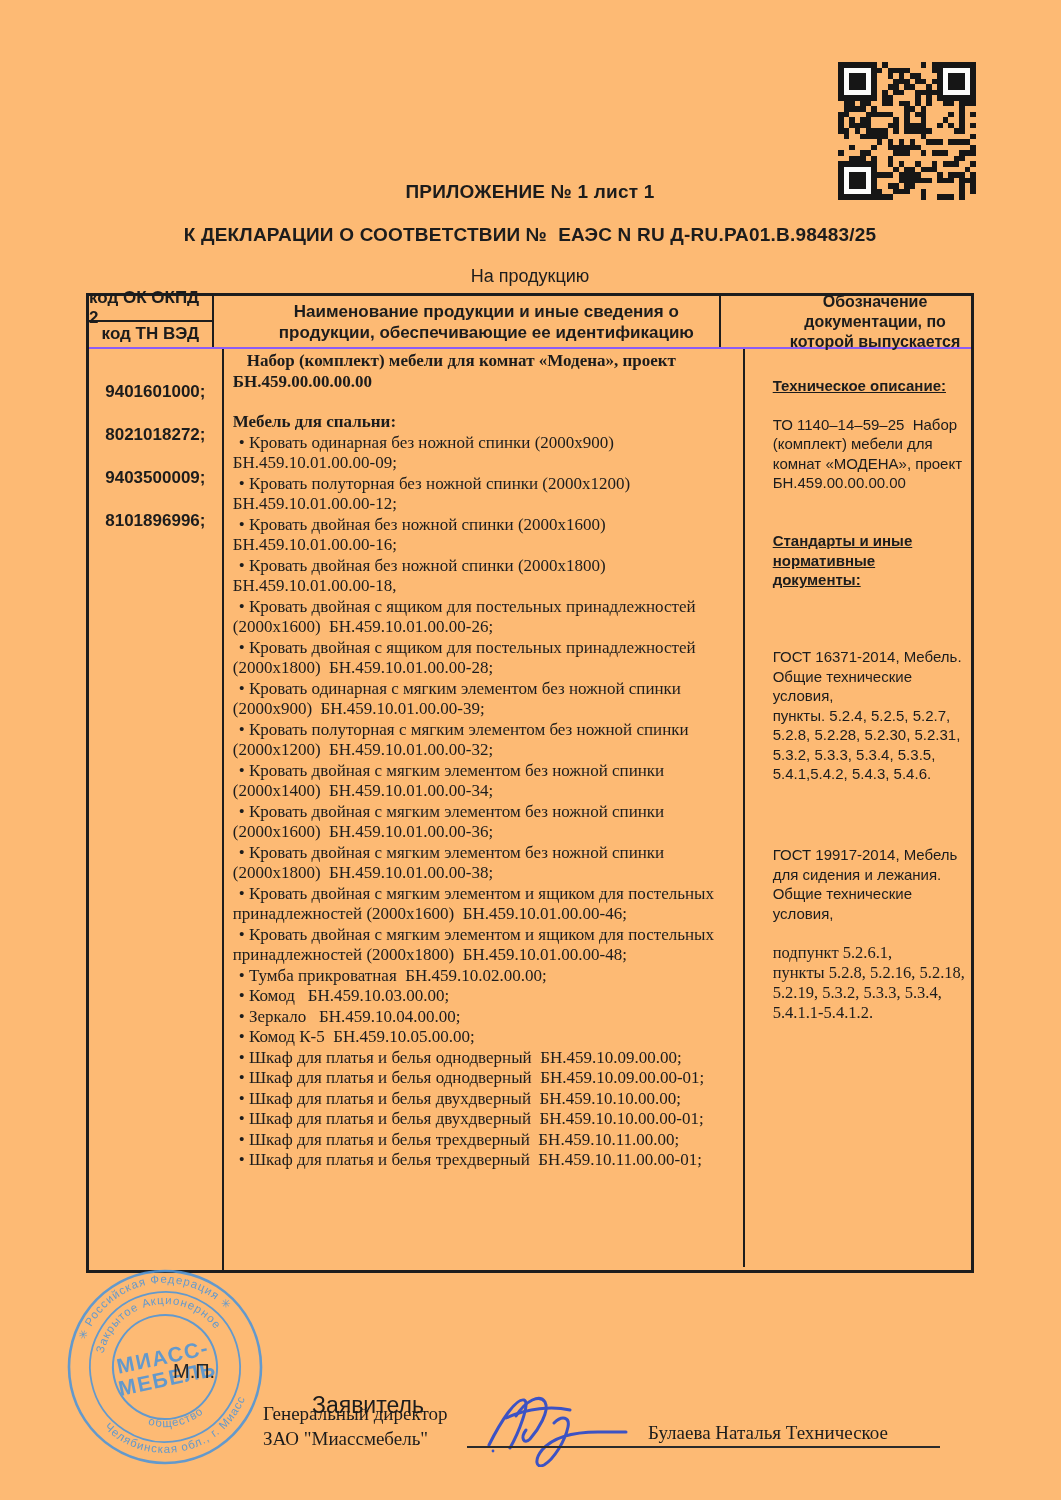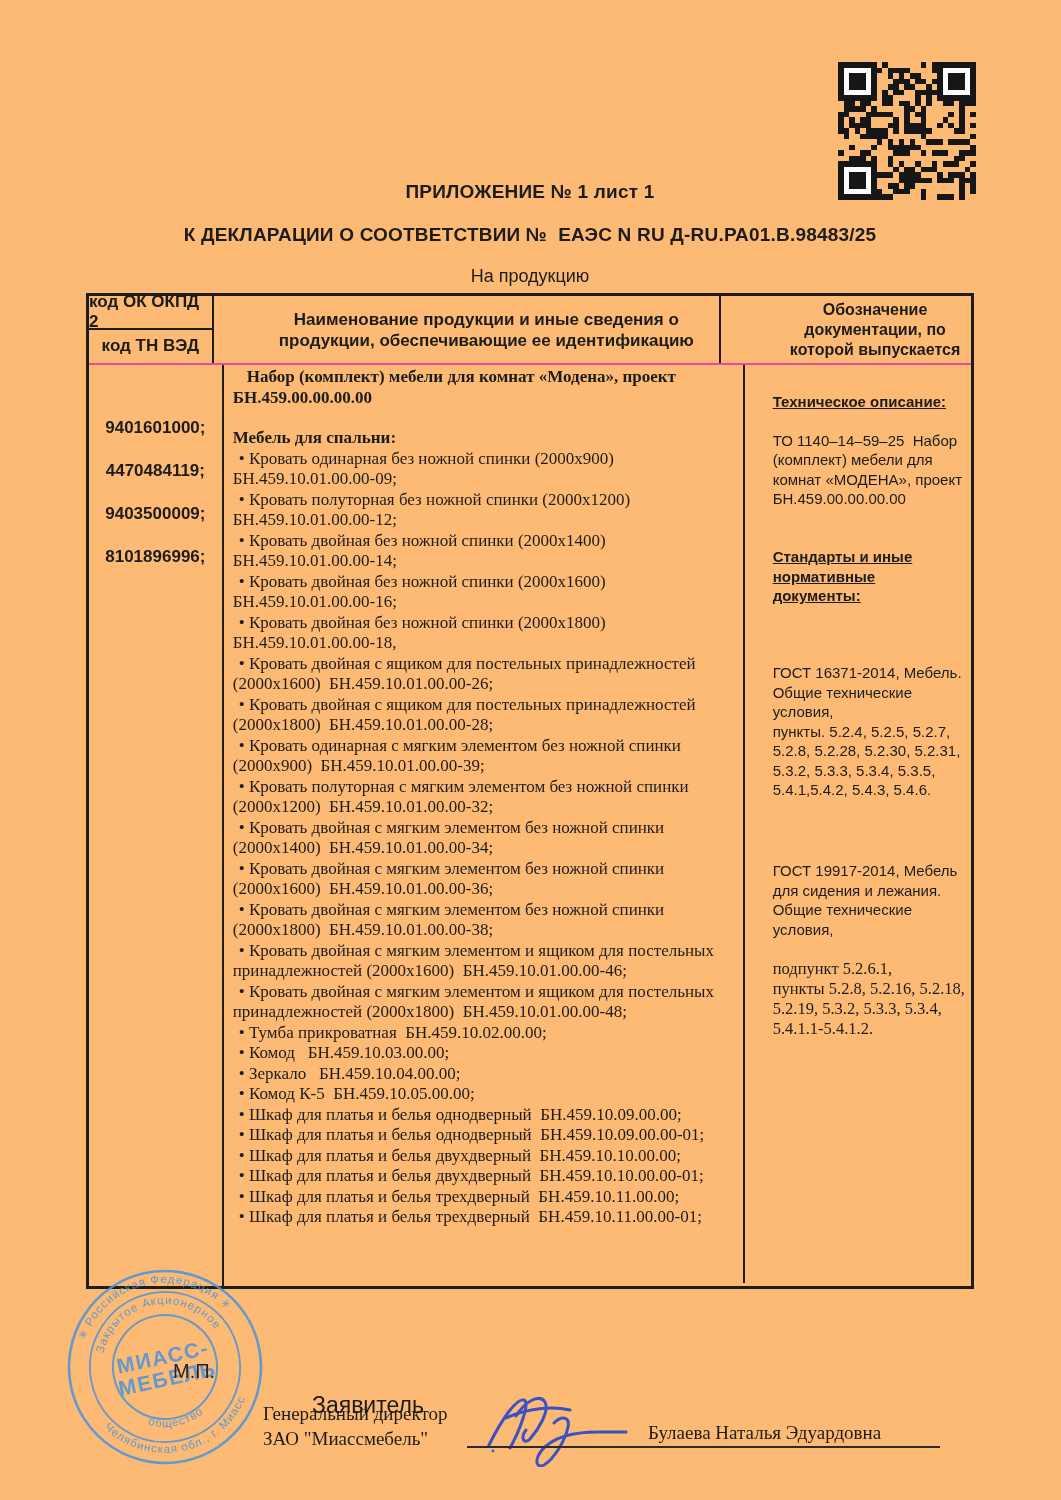--- a/index.html
+++ b/index.html
@@ -11,33 +11,33 @@
   .t1{position:absolute;left:0;top:181px;width:100%;font-weight:bold;font-size:19px;letter-spacing:.2px;}
   .t2{position:absolute;left:0;top:224px;width:100%;font-weight:bold;font-size:19px;letter-spacing:.2px;}
   .t3{position:absolute;left:0;top:266px;width:100%;font-size:18px;}
 
   
   .qr{position:absolute;left:838px;top:62px;width:138px;height:138px;}
 
   
   .doc-table{position:absolute;left:86px;top:293px;width:888px;border:3px solid #1d1d1d;box-sizing:border-box;background:transparent;}
   .trow{display:flex;width:100%;box-sizing:border-box;}
-  .thead{height:69px;border-bottom:2px solid #ec4899;gap:40px;}
+  .thead{height:53px;border-bottom:2px solid #8b5cf6;gap:40px;}
   .tbody{height:921px;}
   .c1{width:140px;box-sizing:border-box;border-right:2px solid #1d1d1d;}
   .c2{width:526px;box-sizing:border-box;border-right:2px solid #1d1d1d;}
   .c3{width:216px;box-sizing:border-box;margin-left:18px;}
   .hcell{display:flex;align-items:center;justify-content:center;text-align:center;font-weight:bold;}
   .c1h-top,.c1h-bot{height:50%;display:flex;align-items:center;justify-content:center;font-weight:bold;font-size:17px;}
   .c1h-top{border-bottom:2px solid #1d1d1d;box-sizing:border-box;}
   .c2h{font-size:17px;line-height:21px;white-space:pre-line;}
   .c3h{font-size:16px;line-height:20px;white-space:pre-line;}
 
   
-  .codes{padding-top:52px;text-align:center;}
+  .codes{padding-top:32px;text-align:center;}
   .code{font-weight:bold;font-size:17px;line-height:21px;margin-bottom:22px;}
   .products{font-family:"Liberation Serif",serif;font-size:17px;line-height:20.5px;
             padding:2px 4px 0 9px;overflow:hidden;height:916px;box-sizing:content-box;}
   .intro{margin:0;font-weight:bold;white-space:pre-line;text-indent:14px;}
   .section-title{margin:20px 0 0 0;font-weight:bold;}
   .item{margin:0;white-space:pre-line;text-indent:6px;}
   .item::before{content:"\2022\00a0";}
   .docs{font-size:15px;line-height:19.5px;padding:7px 4px 0 10px;white-space:pre-line;overflow:hidden;}
   .docs p{margin:0;}
   .bold{font-weight:bold;text-decoration:underline;}
@@ -306,36 +306,34 @@
       <div class="c2 hcell c2h">Наименование продукции и иные сведения о
 продукции, обеспечивающие ее идентификацию</div>
       <div class="c3 hcell c3h">Обозначение
 документации, по
 которой выпускается</div>
     </div>
     <div class="trow tbody">
       <div class="c1 codes">
 
       <div class="code">9401601000;</div>
-          <div class="code">4470484119;</div>
+          <div class="code">8021018272;</div>
           <div class="code">9403500009;</div>
           <div class="code">8101896996;</div>
         </div>
       <div class="c2 products">
         <p class="intro">Набор (комплект) мебели для комнат «Модена», проект
 БН.459.00.00.00.00</p>
         <p class="section-title">Мебель для спальни:</p>
         <div>
 
         <p class="item">Кровать одинарная без ножной спинки (2000х900)
 БН.459.10.01.00.00-09;</p>
             <p class="item">Кровать полуторная без ножной спинки (2000х1200)
 БН.459.10.01.00.00-12;</p>
-            <p class="item">Кровать двойная без ножной спинки (2000х1400)
-БН.459.10.01.00.00-14;</p>
             <p class="item">Кровать двойная без ножной спинки (2000х1600)
 БН.459.10.01.00.00-16;</p>
             <p class="item">Кровать двойная без ножной спинки (2000х1800)
 БН.459.10.01.00.00-18,</p>
             <p class="item">Кровать двойная с ящиком для постельных принадлежностей
 (2000х1600) &nbsp;БН.459.10.01.00.00-26;</p>
             <p class="item">Кровать двойная с ящиком для постельных принадлежностей
 (2000х1800) &nbsp;БН.459.10.01.00.00-28;</p>
             <p class="item">Кровать одинарная с мягким элементом без ножной спинки
 (2000х900) &nbsp;БН.459.10.01.00.00-39;</p>
@@ -423,15 +421,15 @@
   <svg class="sig-svg" viewBox="0 0 156 84">
     <g fill="none" stroke="#3c52c4" stroke-width="3" stroke-linecap="round" stroke-linejoin="round">
       <path d="M6,62 C18,38 33,15 41,17 C48,19 35,51 27,65"></path>
       <path d="M33,33 C43,17 57,11 62,19 C67,28 55,47 47,56 C41,62 37,55 43,47"></path>
       <path d="M23,35 C45,25 69,23 87,27"></path>
       <path d="M71,40 C79,32 87,34 85,44 C82,58 71,76 61,82 C53,86 51,77 59,67 C71,53 95,49 115,49 L143,49"></path>
       <circle cx="10" cy="68" r="1.4" fill="#3c52c4" stroke="none"></circle>
     </g>
   </svg>
   <div class="sig-line"></div>
-  <div class="signer-name">Булаева Наталья Эдуардовна</div>
+  <div class="signer-name">Булаева Наталья Техническое</div>
 
 </div>
 
 </body></html>

